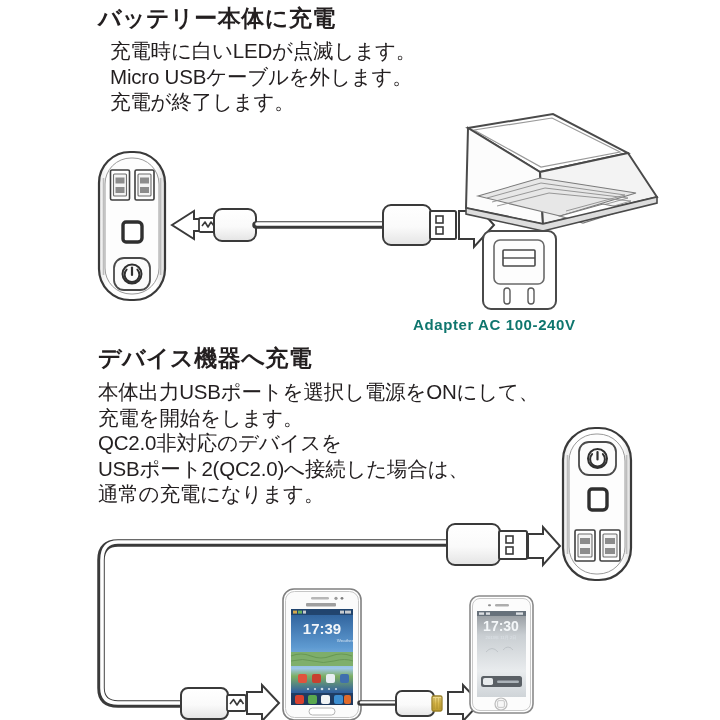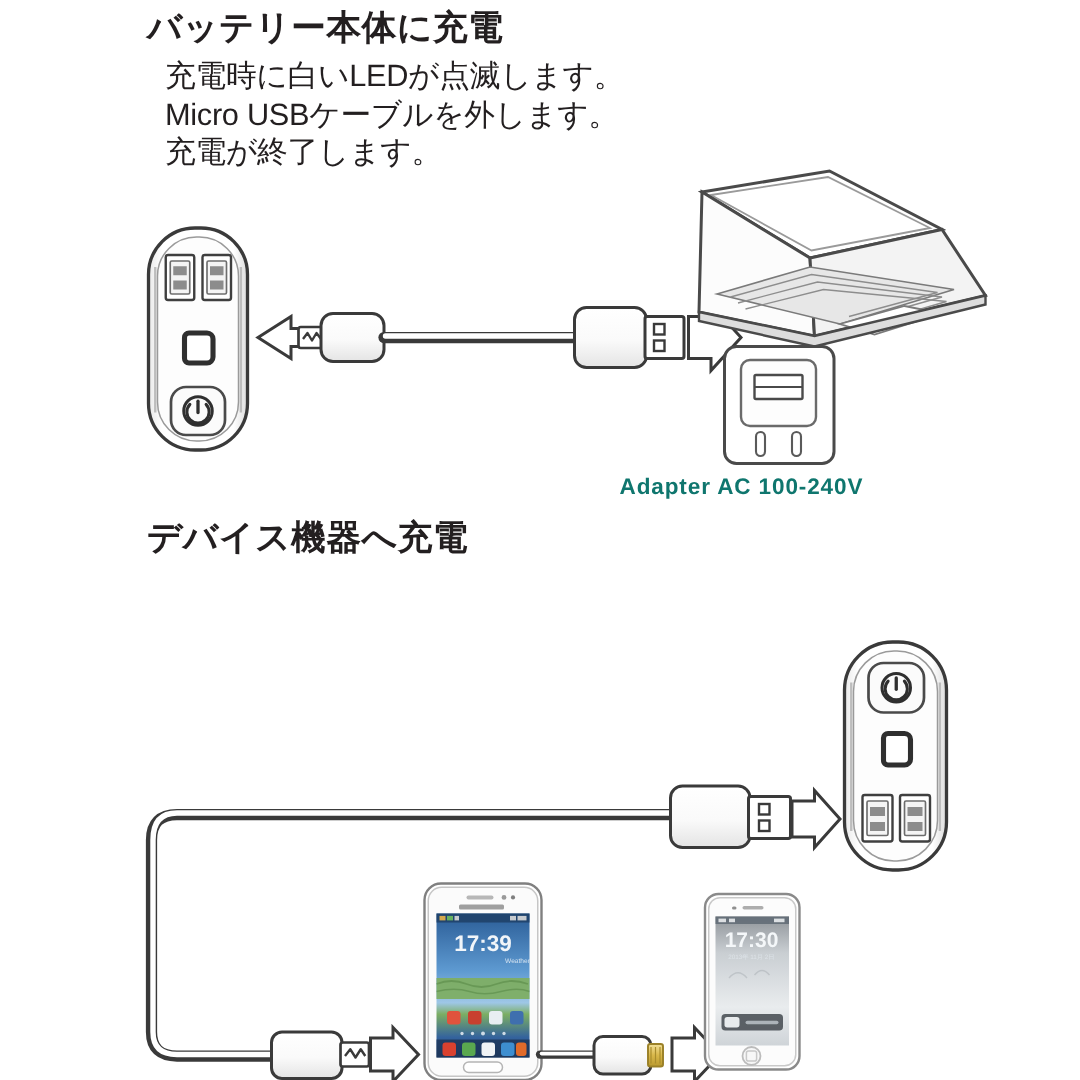--- a/index.html
+++ b/index.html
@@ -82,20 +82,27 @@
   <div class="section-heading" id="h-battery">バッテリー本体に充電</div>
 
   <div class="body-lines" id="t-battery">
     <span class="ln">充電時に白いLEDが点滅します。</span>
     <span class="ln">Micro USBケーブルを外します。</span>
     <span class="ln">充電が終了します。</span>
   </div>
 
   <div class="section-heading" id="h-device">デバイス機器へ充電</div>
 
+  <div class="body-lines" id="t-device">
+    <span class="ln">本体出力USBポートを選択し電源をONにして、</span>
+    <span class="ln">充電を開始をします。</span>
+    <span class="ln">QC2.0非対応のデバイスを</span>
+    <span class="ln">USBポート2(QC2.0)へ接続した場合は、</span>
+    <span class="ln">通常の充電になります。</span>
+  </div>
 
   <div class="caption" id="cap-adapter">Adapter AC 100-240V</div>
 
   <div class="art">
   <svg viewBox="0 0 720 720" width="720" height="720" xmlns="http://www.w3.org/2000/svg">
     <defs>
       <linearGradient id="gPhoneScreen" x1="0" y1="0" x2="0" y2="1">
         <stop offset="0%" stop-color="#2a5c96"></stop>
         <stop offset="40%" stop-color="#5e9ad1"></stop>
         <stop offset="62%" stop-color="#9ec7e6"></stop>

